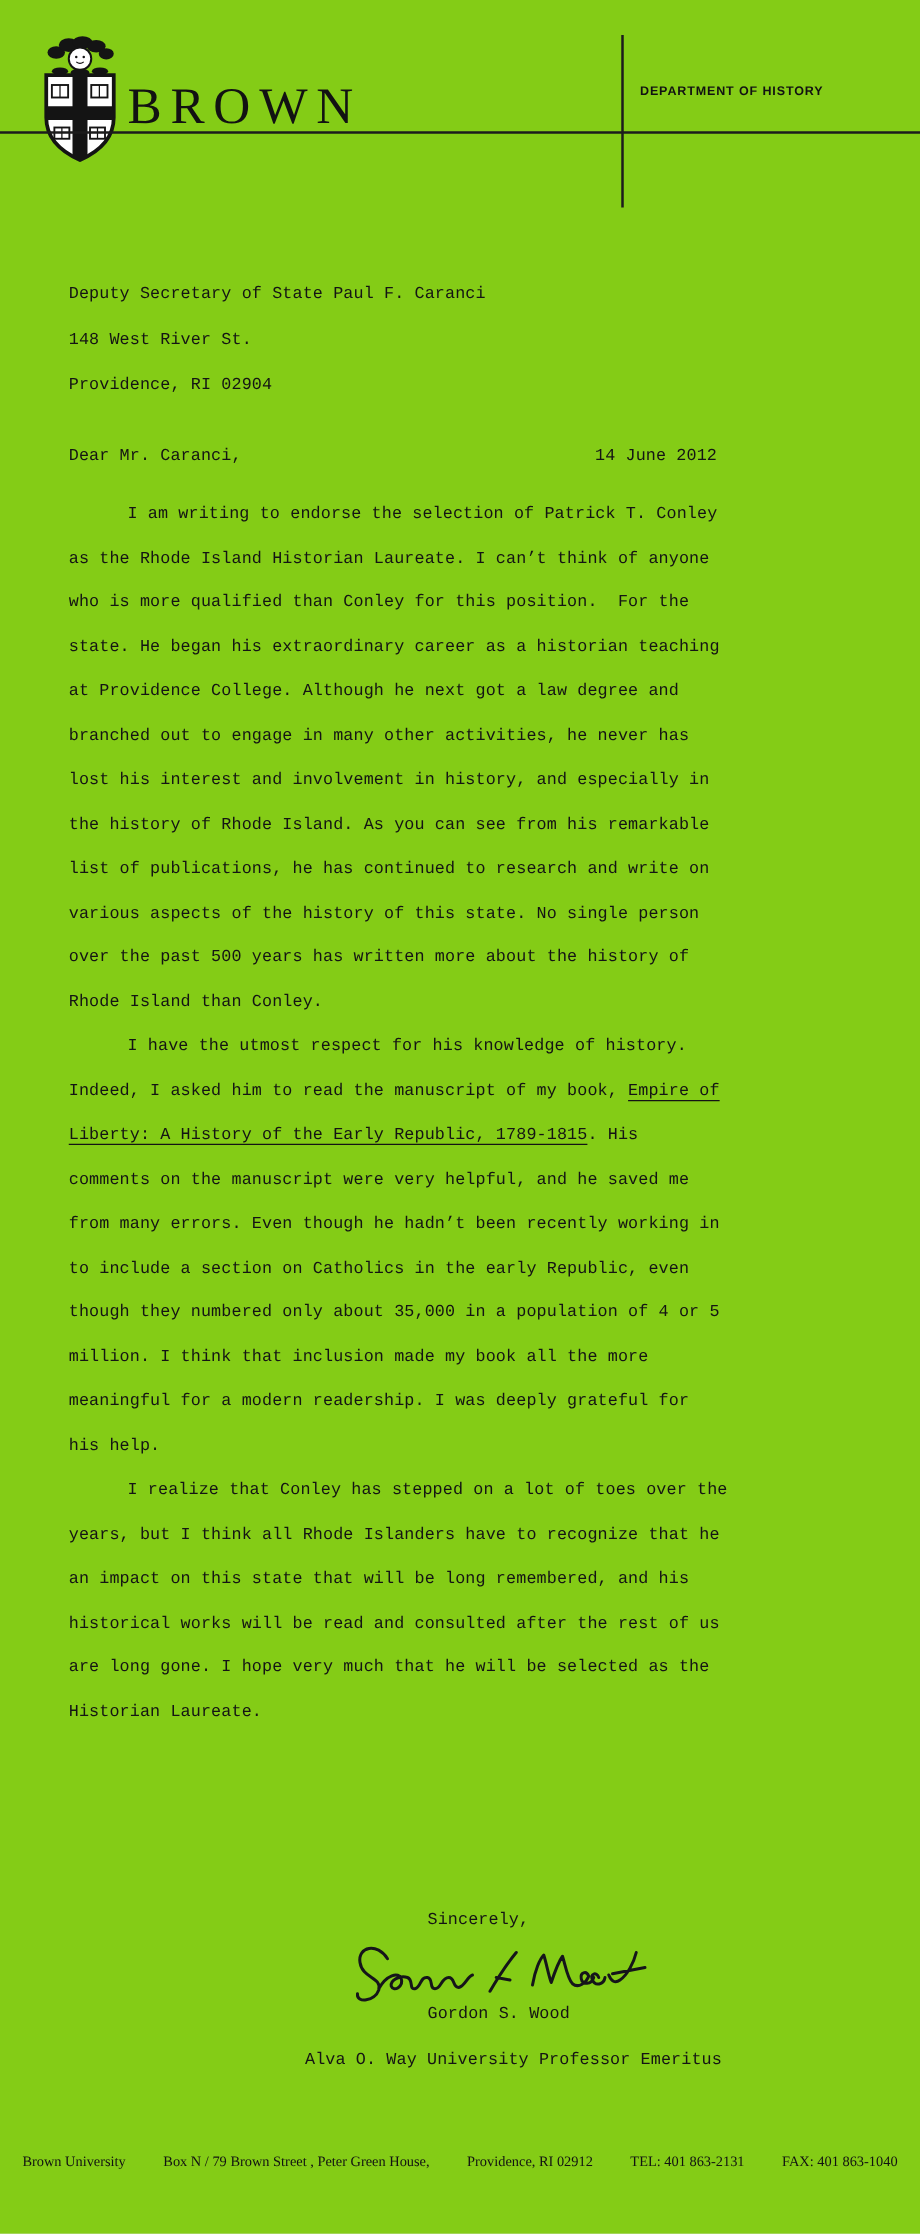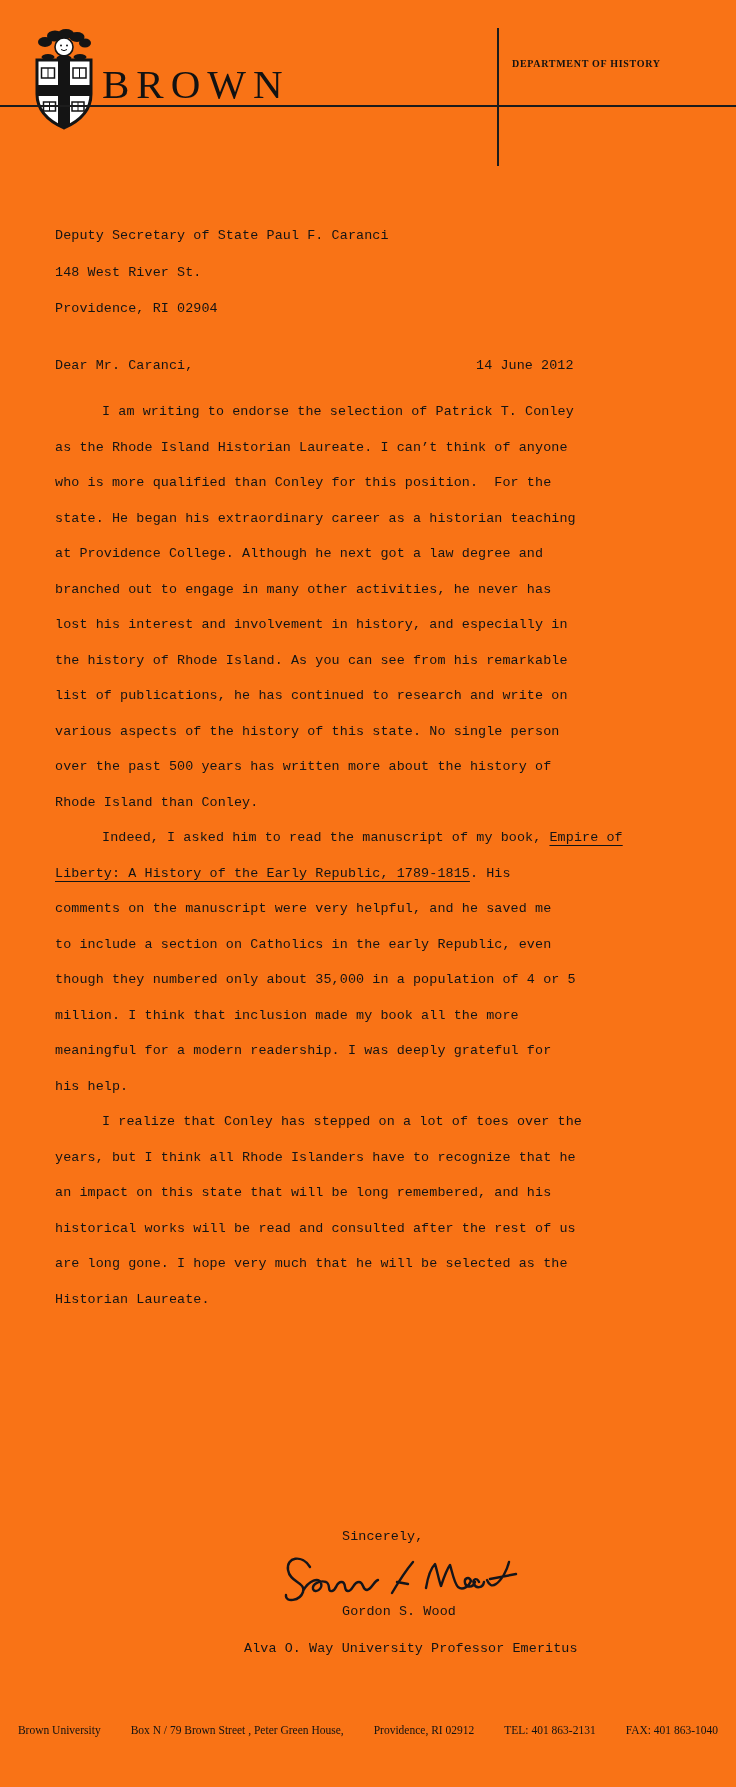--- a/index.html
+++ b/index.html
@@ -5,37 +5,37 @@
   html, body { margin: 0; padding: 0; }
   body {
     width: 736px;
     background: #e8e8e6;
     font-family: "Liberation Mono", "DejaVu Sans Mono", monospace;
   }
   .page {
     position: relative;
     width: 736px;
     height: 1787px;
-    background: #f97316;
+    background: #84cc16;
     color: #161616;
     overflow: hidden;
   }
 
   
   .crest { position: absolute; left: 33px; top: 26px; }
   .wordmark {
     position: absolute; left: 102px; top: 60px;
     font-family: "Liberation Serif", "DejaVu Serif", serif;
     font-size: 41px; letter-spacing: 7px; color: #121212;
   }
   .hrule { position: absolute; left: 0; top: 105px; width: 736px; height: 2px; background: #1c1c1c; }
   .vrule { position: absolute; left: 497px; top: 28px; width: 2px; height: 138px; background: #1c1c1c; }
   .dept {
-    position: absolute; left: 512px; top: 58px; width: 210px;
-    font-family: Liberation Serif, serif;
+    position: absolute; left: 512px; top: 68px; width: 210px;
+    font-family: Liberation Sans, sans-serif;
     font-weight: bold; font-size: 10px; letter-spacing: 0.7px; color: #121212;
   }
 
   
   .tw { font-size: 13.4px; letter-spacing: 0.1px; color: #141414; }
 
   .recipient { position: absolute; left: 55px; top: 218px; }
   .recipient .r-line { line-height: 36.5px; white-space: pre; }
 
   .salutation-row { position: absolute; left: 0; top: 358px; width: 656px; height: 20px; }
@@ -140,23 +140,25 @@
         <div class="line"><span>at Providence College. Although he next got a law degree and</span></div>
         <div class="line"><span>branched out to engage in many other activities, he never has</span></div>
         <div class="line"><span>lost his interest and involvement in history, and especially in</span></div>
         <div class="line"><span>the history of Rhode Island. As you can see from his remarkable</span></div>
         <div class="line"><span>list of publications, he has continued to research and write on</span></div>
         <div class="line"><span>various aspects of the history of this state. No single person</span></div>
         <div class="line"><span>over the past 500 years has written more about the history of</span></div>
         <div class="line"><span>Rhode Island than Conley.</span></div>
       </div>
       <div class="paragraph">
+        <div class="line"><span>I have the utmost respect for his knowledge of history.</span></div>
         <div class="line"><span>Indeed, I asked him to read the manuscript of my book, </span><span class="u">Empire of</span></div>
         <div class="line"><span class="u">Liberty: A History of the Early Republic, 1789-1815</span><span>. His</span></div>
         <div class="line"><span>comments on the manuscript were very helpful, and he saved me</span></div>
+        <div class="line"><span>from many errors. Even though he hadn’t been recently working in</span></div>
         <div class="line"><span>to include a section on Catholics in the early Republic, even</span></div>
         <div class="line"><span>though they numbered only about 35,000 in a population of 4 or 5</span></div>
         <div class="line"><span>million. I think that inclusion made my book all the more</span></div>
         <div class="line"><span>meaningful for a modern readership. I was deeply grateful for</span></div>
         <div class="line"><span>his help.</span></div>
       </div>
       <div class="paragraph">
         <div class="line"><span>I realize that Conley has stepped on a lot of toes over the</span></div>
         <div class="line"><span>years, but I think all Rhode Islanders have to recognize that he</span></div>
         <div class="line"><span>an impact on this state that will be long remembered, and his</span></div>

